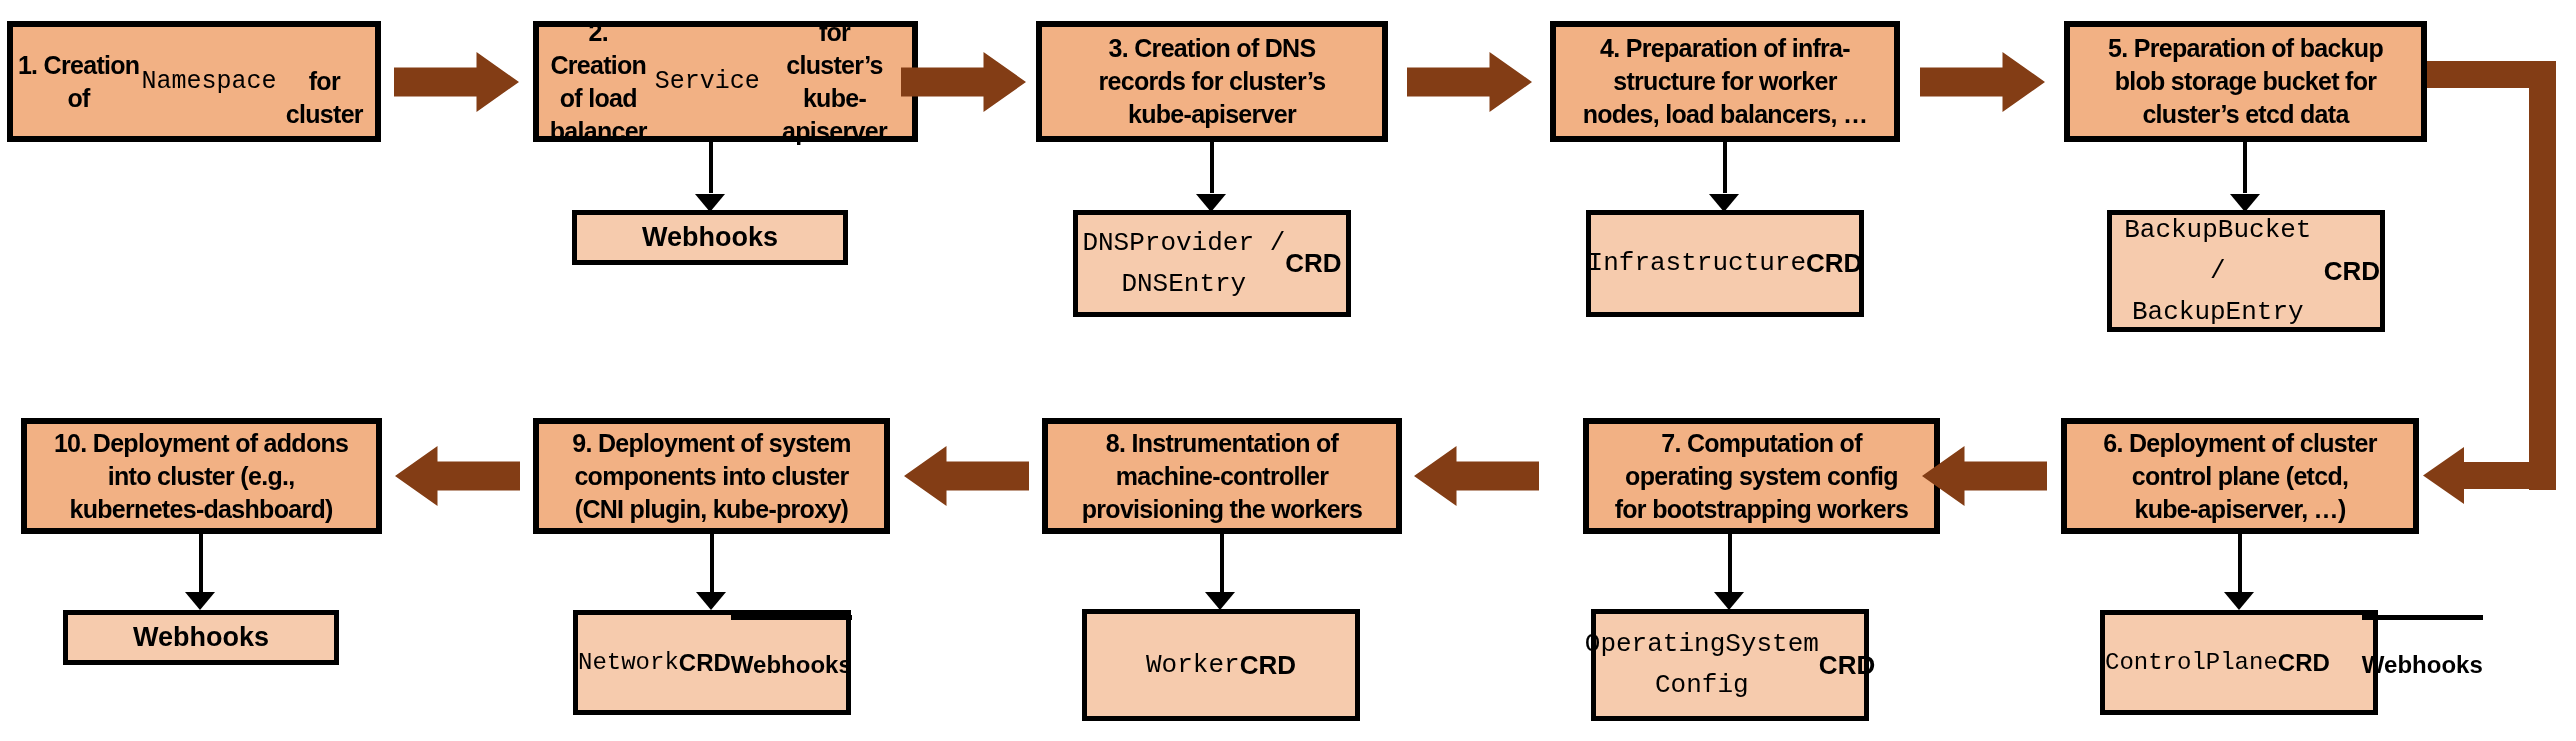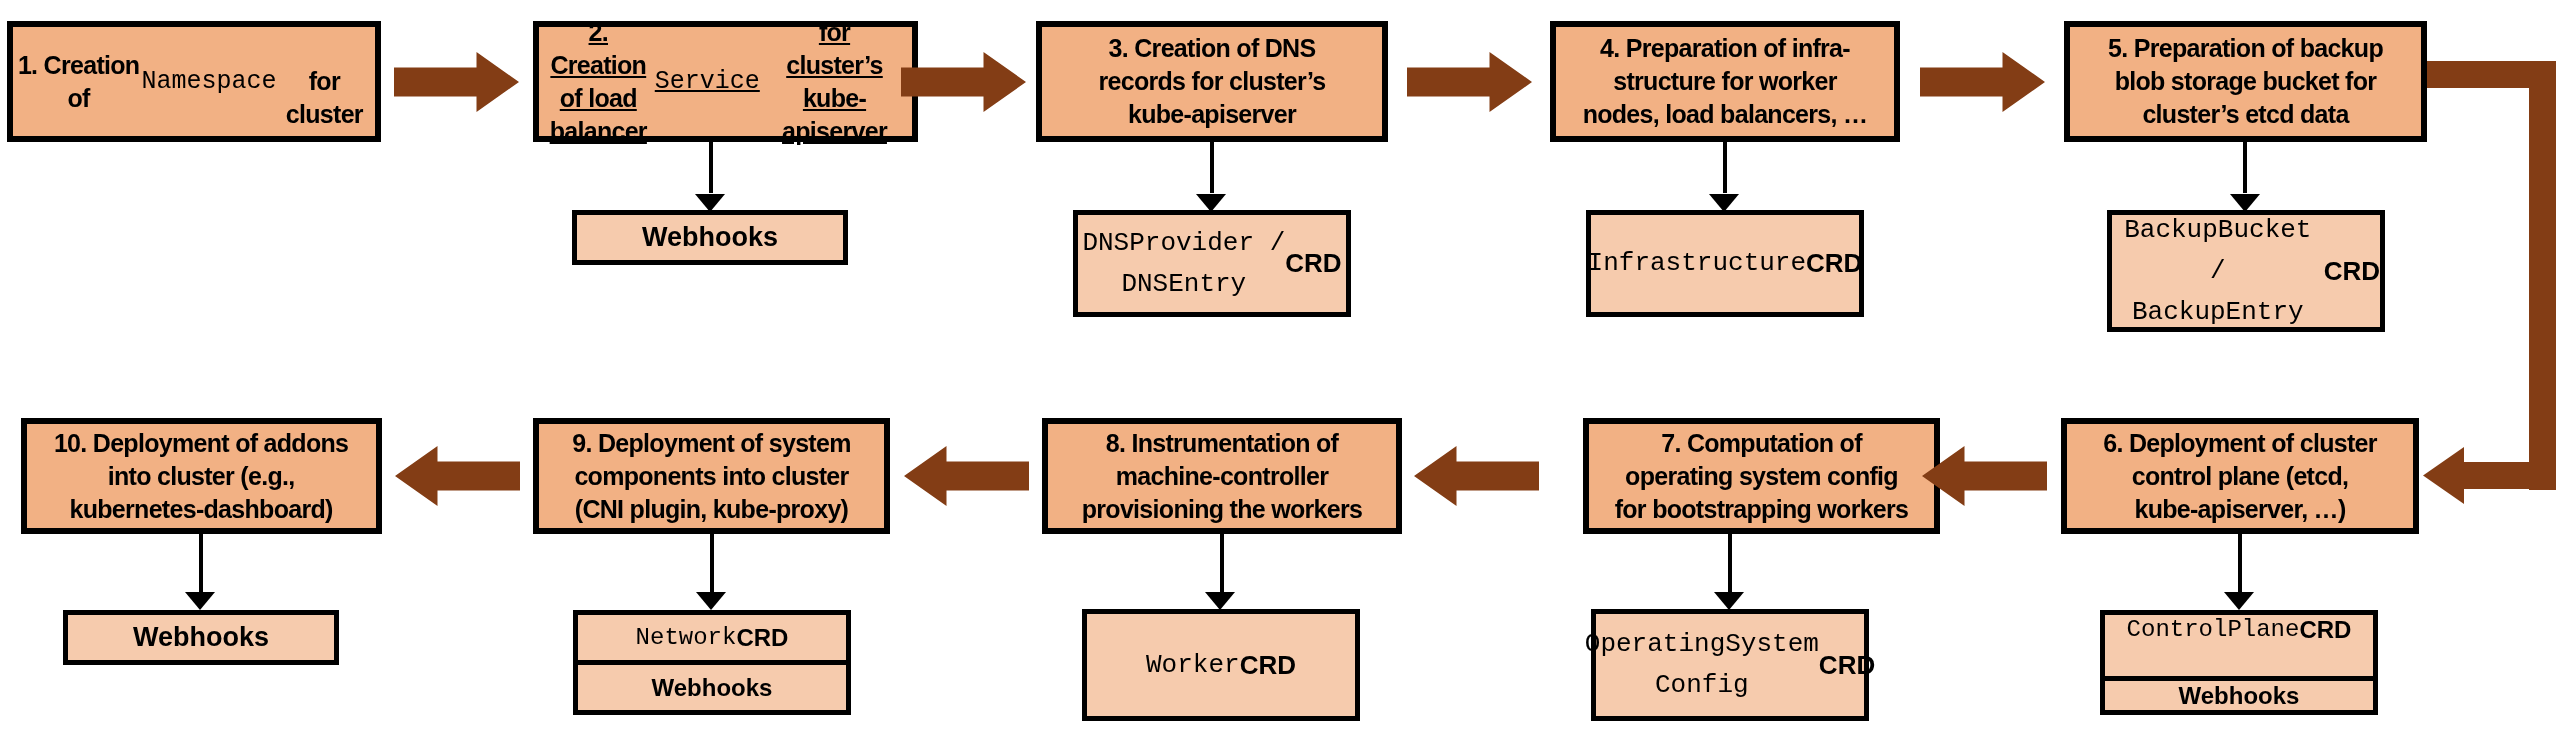--- a/index.html
+++ b/index.html
@@ -10,21 +10,21 @@
   .mainbox{position:absolute;box-sizing:border-box;background:#F2B184;border:6.4px solid #000;
            display:flex;align-items:center;justify-content:center;text-align:center;
            font-size:25px;font-weight:700;line-height:33px;letter-spacing:-0.7px;color:#000;
            white-space:pre-line;padding:0 2.8px;}
 
   
   .subbox{position:absolute;box-sizing:border-box;background:#F6CBAD;border:5.7px solid #000;
           display:flex;align-items:center;justify-content:center;text-align:center;
           font-size:26px;font-weight:700;line-height:41px;color:#000;white-space:pre-line;}
   .stack{position:absolute;box-sizing:border-box;background:#F6CBAD;border:5.7px solid #000;
-         display:flex;flex-direction:column;}
+         display:flex;flex-direction:row;}
   .cell{box-sizing:border-box;flex:1;display:flex;align-items:center;justify-content:center;
         text-align:center;font-size:24px;font-weight:700;color:#000;white-space:pre-line;}
   .cell + .cell{border-top:5px solid #000;}
 
   
   .seg-sans{font-family:"Liberation Sans",sans-serif;font-weight:700;}
   .seg-mono{font-family:"Liberation Mono","DejaVu Sans Mono",monospace;font-weight:500;letter-spacing:0;}
 
   
   .harrow{position:absolute;width:125px;height:60px;background:#833D15;}
@@ -41,21 +41,21 @@
          border-right:15.7px solid transparent;border-top:18.5px solid #000;}
 </style>
 </head>
 <body>
 
 <div id="canvas">
 
   <div class="mainbox" style="left:7.1px;top:21.4px;width:374px;height:121px;"><span class="seg-sans">1. Creation of
 </span><span class="seg-mono">Namespace</span><span class="seg-sans">
 for cluster</span></div>
-  <div class="mainbox" style="left:533px;top:21.4px;width:385px;height:121px;text-decoration:underline;"><span class="seg-sans">2. Creation of load
+  <div class="mainbox" style="left:533px;top:21.4px;width:385px;height:121px;"><span class="seg-sans">2. Creation of load
 balancer </span><span class="seg-mono">Service</span><span class="seg-sans"> for
 cluster’s kube-apiserver</span></div>
   <div class="mainbox" style="left:1036px;top:21.4px;width:352px;height:121px;"><span class="seg-sans">3. Creation of DNS
 records for cluster’s
 kube-apiserver</span></div>
   <div class="mainbox" style="left:1550px;top:21.4px;width:350px;height:121px;"><span class="seg-sans">4. Preparation of infra-
 structure for worker
 nodes, load balancers, …</span></div>
   <div class="mainbox" style="left:2064px;top:21.4px;width:363px;height:121px;"><span class="seg-sans">5. Preparation of backup
 blob storage bucket for

